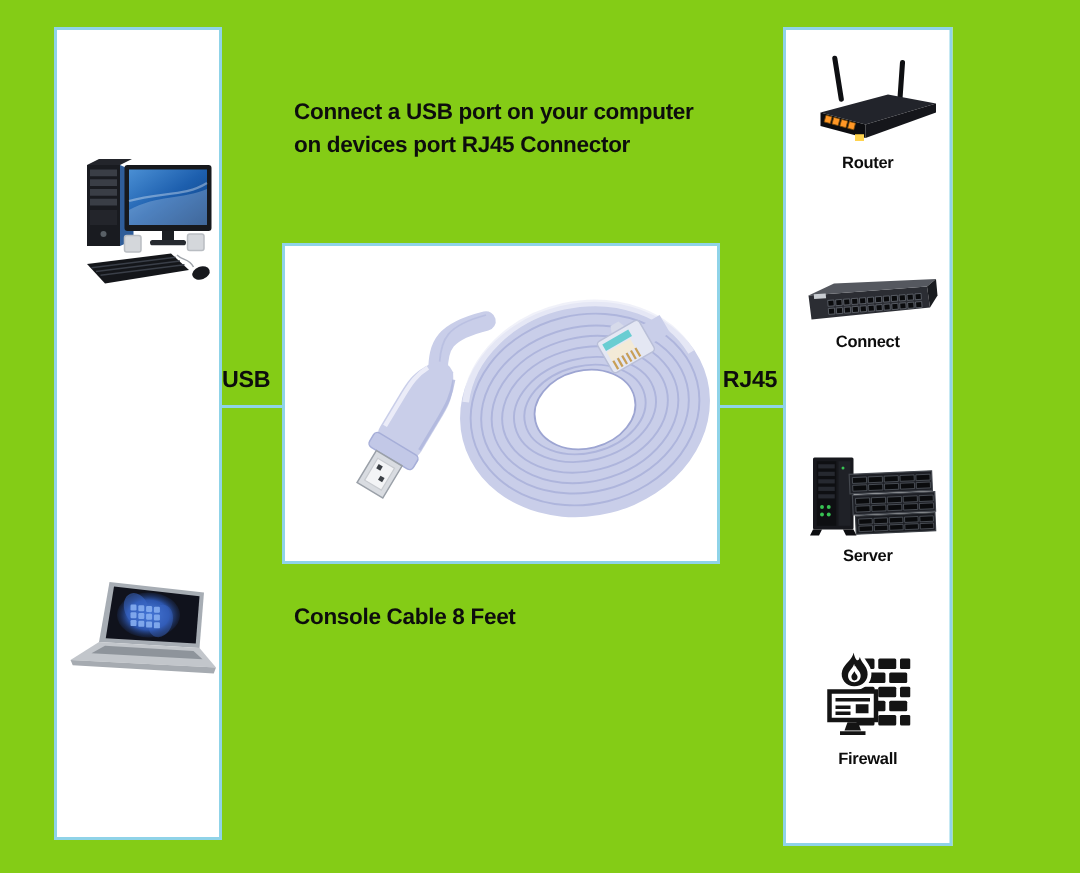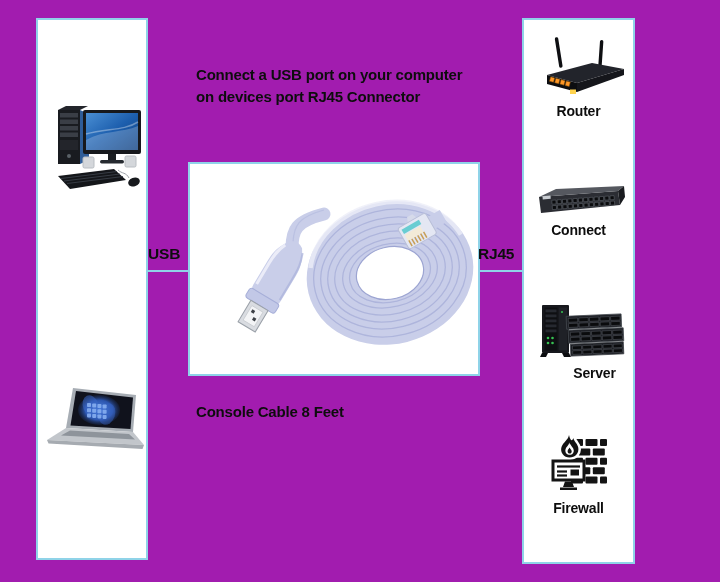--- a/index.html
+++ b/index.html
@@ -1,33 +1,33 @@
 <!DOCTYPE html>
 <html><head>
 <meta charset="utf-8">
 <style>
   html,body{margin:0;padding:0;background:#ffffff;}
   .stage{
-    position:relative;width:720px;height:582px;background:#a21caf;overflow:hidden;
+    position:relative;width:720px;height:582px;background:#84cc16;overflow:hidden;
     font-family:"Liberation Sans","DejaVu Sans",sans-serif;color:#0d0d0d;
   }
   .box{position:absolute;border:2px solid #8fd3e8;background:#ffffff;box-sizing:border-box;}
   #left-box{left:36px;top:18px;width:112px;height:542px;}
   #center-box{left:188px;top:162px;width:292px;height:214px;}
   #right-box{left:522px;top:18px;width:113px;height:546px;}
   .connector-line{position:absolute;height:2px;background:#8fd3e8;}
   #usb-line{left:148px;top:270px;width:40px;}
   #rj45-line{left:478px;top:270px;width:44px;}
   .port-label{position:absolute;top:245px;font-size:15.5px;font-weight:bold;text-align:center;letter-spacing:-0.2px;}
   #usb-label{left:148px;width:28px;}
-  #rj45-label{left:478px;width:24px;}
+  #rj45-label{left:478px;width:44px;}
   .para{position:absolute;left:196px;font-size:15px;line-height:21.5px;font-weight:bold;letter-spacing:-0.2px;white-space:nowrap;}
   #top-text{top:64px;}
   #bottom-text{top:401px;}
-  .dev-label{position:absolute;left:522px;width:113px;text-align:center;font-size:14px;font-weight:bold;letter-spacing:-0.2px;}
+  .dev-label{position:absolute;left:522px;width:113px;text-align:center;font-size:11px;font-weight:bold;letter-spacing:-0.2px;}
   .icon-abs{position:absolute;display:block;}
   svg{display:block;}
 </style>
 </head>
 <body>
 
 <div class="stage">
 
   <div class="box" id="left-box"></div>
 
@@ -267,21 +267,21 @@
           <rect x="66.6" y="45" width="9" height="3.6"></rect>
           <rect x="76.8" y="45" width="9" height="3.6"></rect>
         <rect x="36" y="49.8" width="9" height="3.6"></rect>
           <rect x="46.2" y="49.8" width="9" height="3.6"></rect>
           <rect x="56.4" y="49.8" width="9" height="3.6"></rect>
           <rect x="66.6" y="49.8" width="9" height="3.6"></rect>
           <rect x="76.8" y="49.8" width="9" height="3.6"></rect>
       </g>
     </g>
   </svg>
-  <div class="dev-label" style="top:365px;margin-left:16px;">Server</div>
+  <div class="dev-label" style="top:365px;">Server</div>
 
   <svg class="icon-abs" style="left:551px;top:435px;" width="56" height="60" viewBox="0 0 56 60">
     <g fill="#141414">
       <rect x="20" y="4" width="12" height="7" rx="1"></rect>
         <rect x="34.5" y="4" width="12" height="7" rx="1"></rect>
         <rect x="49" y="4" width="7" height="7" rx="1"></rect>
       <rect x="20" y="13.4" width="4.8" height="7" rx="1"></rect>
         <rect x="27.3" y="13.4" width="12" height="7" rx="1"></rect>
         <rect x="41.8" y="13.4" width="12" height="7" rx="1"></rect>
       <rect x="20" y="22.8" width="12" height="7" rx="1"></rect>

